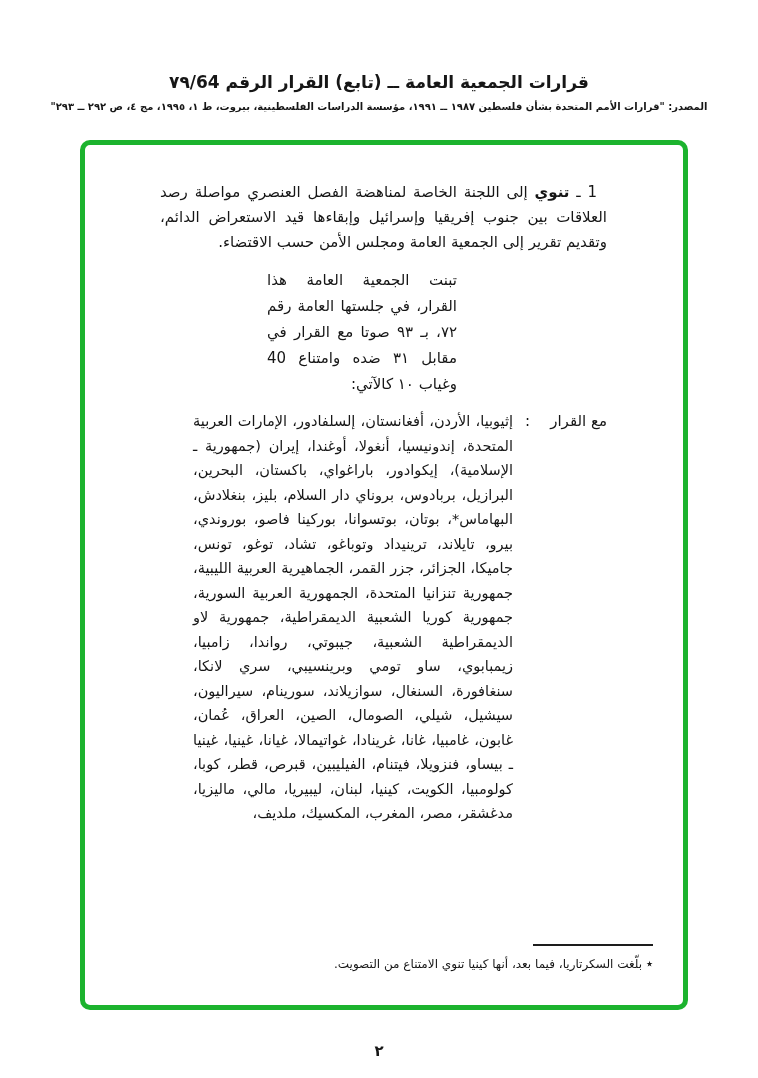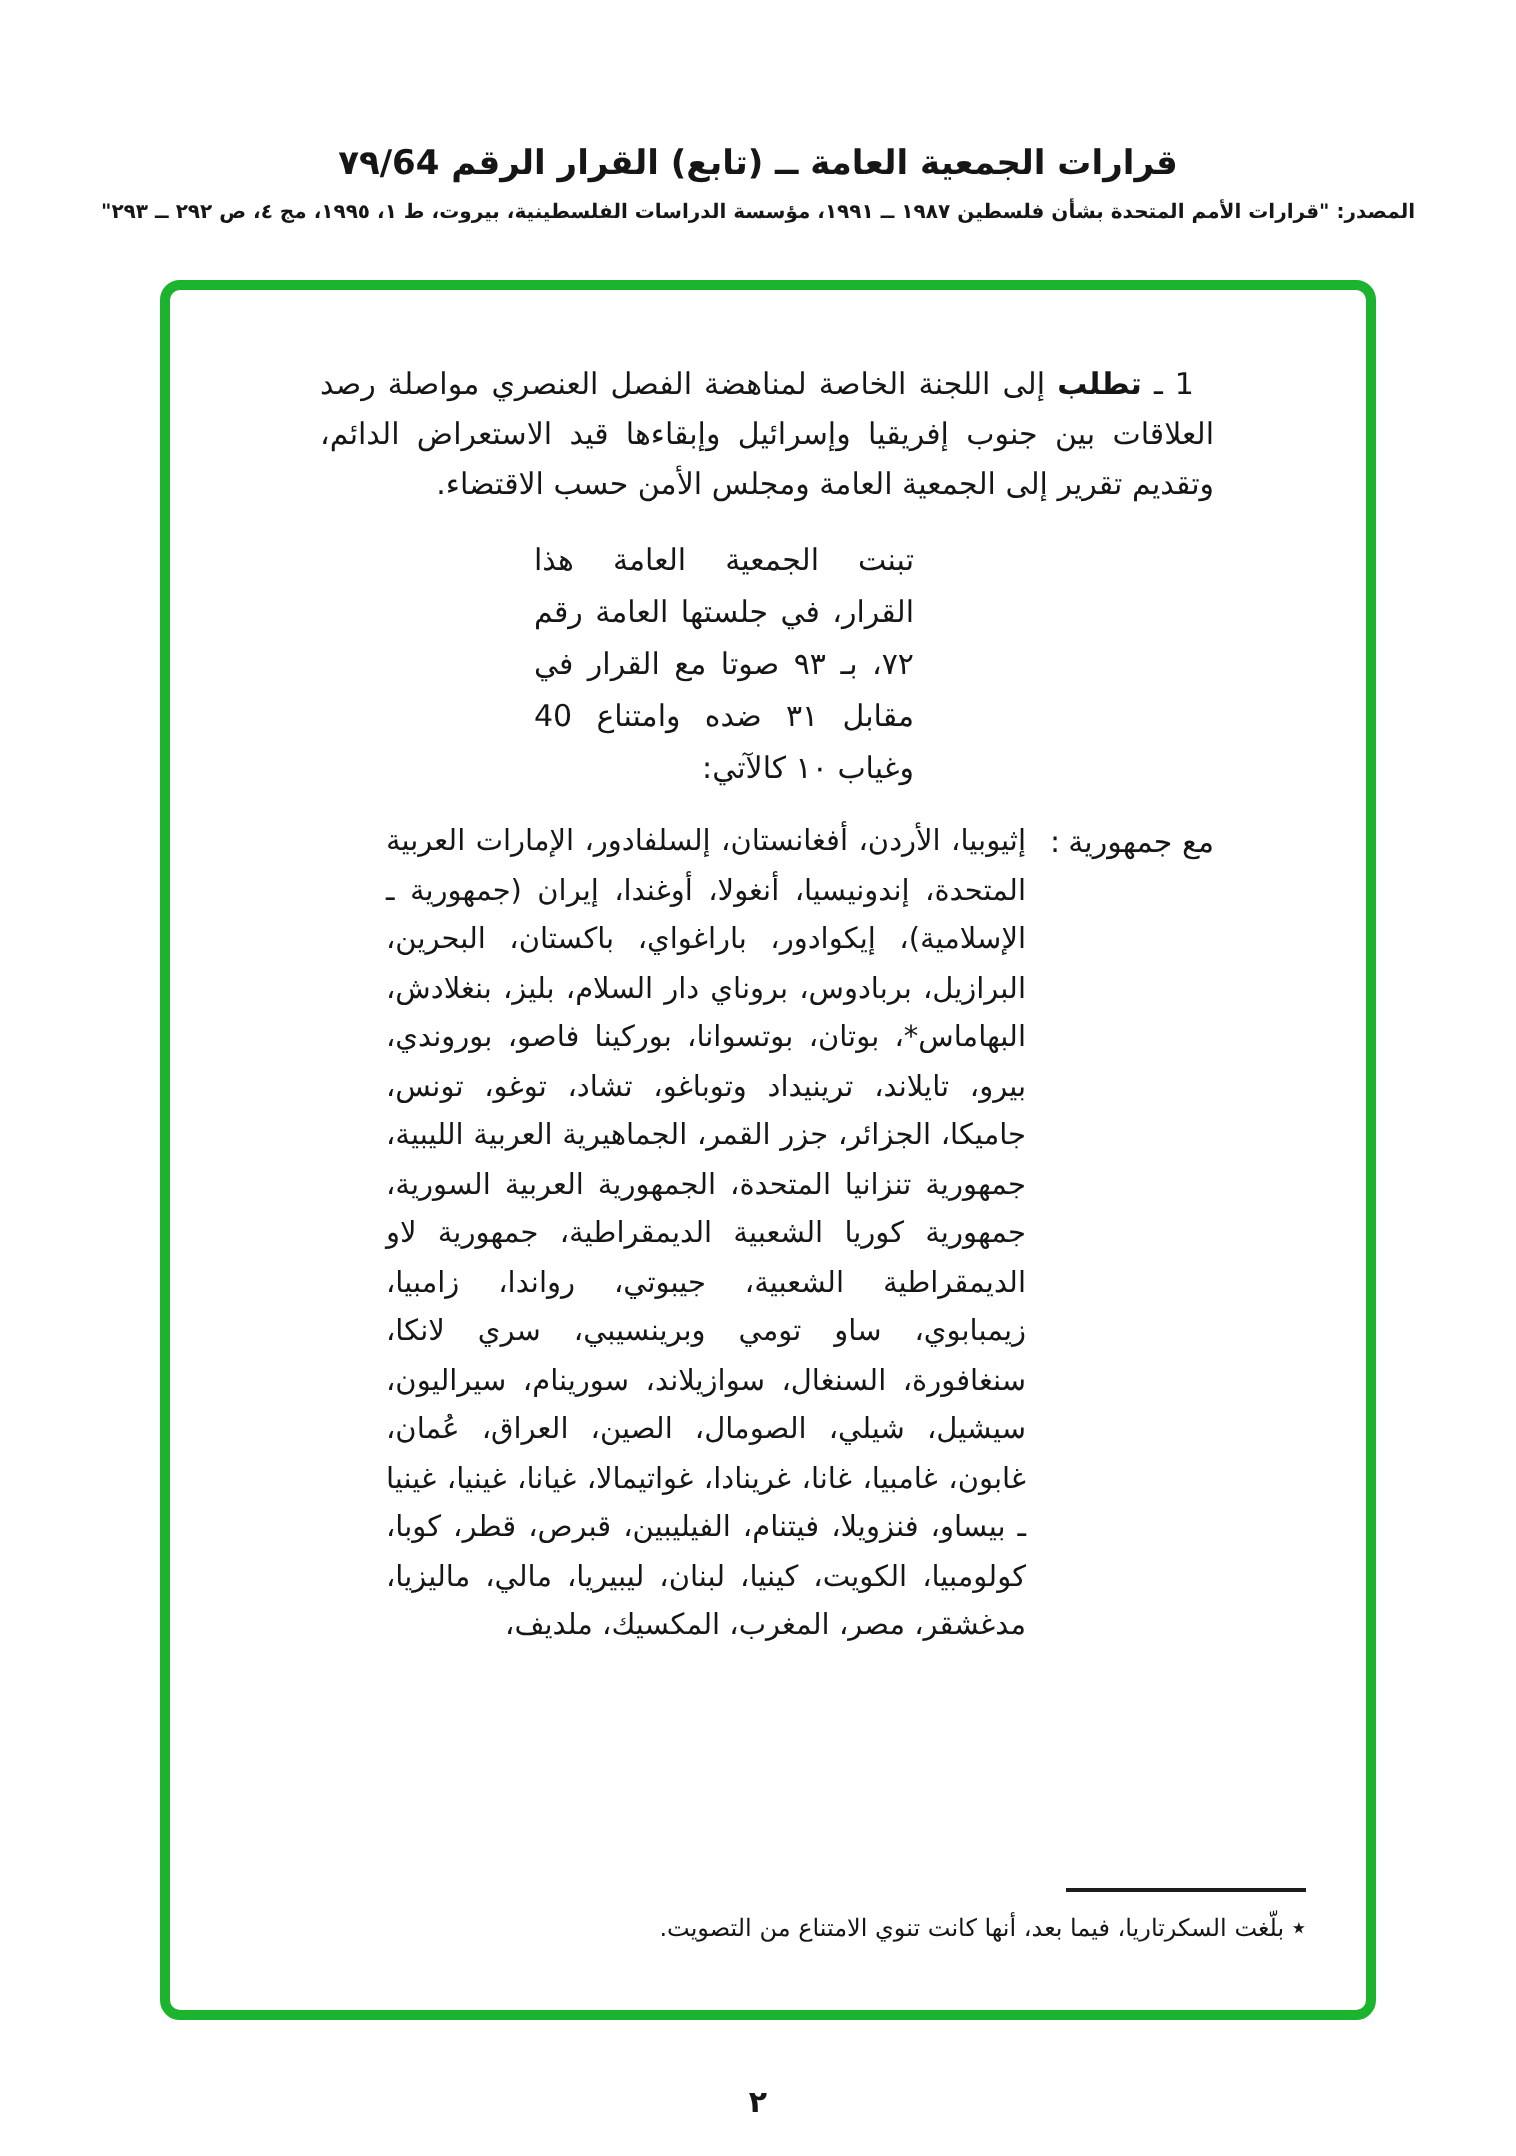--- a/index.html
+++ b/index.html
@@ -93,32 +93,32 @@
 </style>
 </head>
 <body>
 
 <div class="doc-title">قرارات الجمعية العامة ــ (تابع) القرار الرقم ٧٩/64</div>
 
 <div class="doc-source">المصدر: "قرارات الأمم المتحدة بشأن فلسطين ١٩٨٧ ــ ١٩٩١، مؤسسة الدراسات الفلسطينية، بيروت، ط ١، ١٩٩٥، مج ٤، ص ٢٩٢ ــ ٢٩٣"</div>
 
 <div class="res-box" style="border-color: rgb(28, 179, 46);">
 
-  <p class="clause"><span>1 ـ</span> <span class="verb">تطلب</span> <span>إلى اللجنة الخاصة لمناهضة الفصل العنصري مواصلة رصد العلاقات بين جنوب إفريقيا وإسرائيل وإبقاءها قيد الاستعراض الدائم، وتقديم تقرير إلى الجمعية العامة ومجلس الأمن حسب الاقتضاء.</span></p>
+  <p class="clause"><span>1 ـ</span> <span class="verb">تنوي</span> <span>إلى اللجنة الخاصة لمناهضة الفصل العنصري مواصلة رصد العلاقات بين جنوب إفريقيا وإسرائيل وإبقاءها قيد الاستعراض الدائم، وتقديم تقرير إلى الجمعية العامة ومجلس الأمن حسب الاقتضاء.</span></p>
 
   <p class="adoption-note">تبنت الجمعية العامة هذا القرار، في جلستها العامة رقم ٧٢، بـ ٩٣ صوتا مع القرار في مقابل ٣١ ضده وامتناع 40 وغياب ١٠ كالآتي:</p>
 
   <div class="votes">
     <div class="vote-label">
-      <span>مع جمهورية</span>
+      <span>مع القرار</span>
       <span>:</span>
     </div>
     <div class="vote-list">إثيوبيا، الأردن، أفغانستان، إلسلفادور، الإمارات العربية المتحدة، إندونيسيا، أنغولا، أوغندا، إيران (جمهورية ـ الإسلامية)، إيكوادور، باراغواي، باكستان، البحرين، البرازيل، بربادوس، بروناي دار السلام، بليز، بنغلادش، البهاماس*، بوتان، بوتسوانا، بوركينا فاصو، بوروندي، بيرو، تايلاند، ترينيداد وتوباغو، تشاد، توغو، تونس، جاميكا، الجزائر، جزر القمر، الجماهيرية العربية الليبية، جمهورية تنزانيا المتحدة، الجمهورية العربية السورية، جمهورية كوريا الشعبية الديمقراطية، جمهورية لاو الديمقراطية الشعبية، جيبوتي، رواندا، زامبيا، زيمبابوي، ساو تومي وبرينسيبي، سري لانكا، سنغافورة، السنغال، سوازيلاند، سورينام، سيراليون، سيشيل، شيلي، الصومال، الصين، العراق، عُمان، غابون، غامبيا، غانا، غرينادا، غواتيمالا، غيانا، غينيا، غينيا ـ بيساو، فنزويلا، فيتنام، الفيليبين، قبرص، قطر، كوبا، كولومبيا، الكويت، كينيا، لبنان، ليبيريا، مالي، ماليزيا، مدغشقر، مصر، المغرب، المكسيك، ملديف،</div>
   </div>
 
   <div class="footnote">
     <div class="footnote-rule"></div>
-    <div><span class="footnote-marker">٭</span> <span>بلّغت السكرتاريا، فيما بعد، أنها كانت تنوي الامتناع من التصويت.</span></div>
+    <div><span class="footnote-marker">٭</span> <span>بلّغت السكرتاريا، فيما بعد، أنها كينيا تنوي الامتناع من التصويت.</span></div>
   </div>
 
 </div>
 
 <div class="page-number">٢</div>
 
 </body></html>

